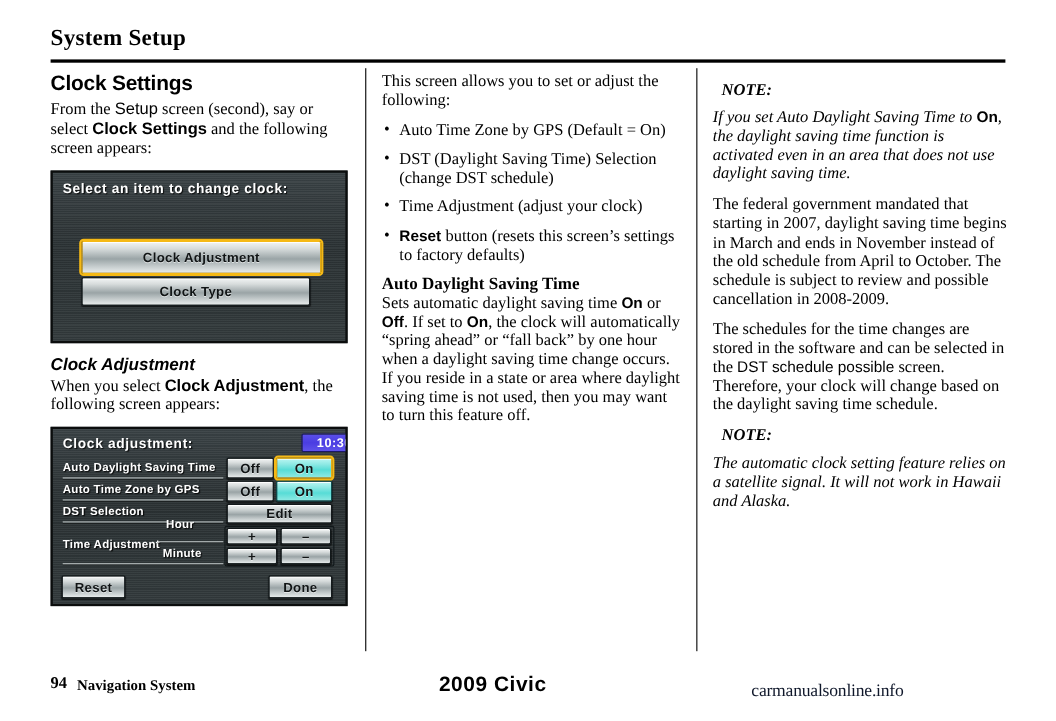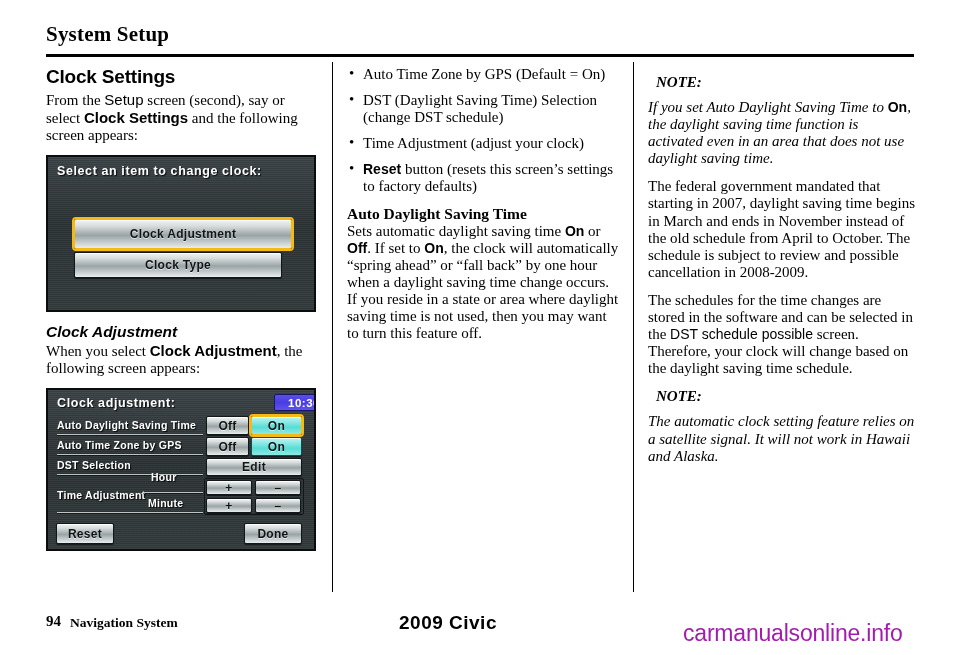--- a/index.html
+++ b/index.html
@@ -256,23 +256,23 @@
     top: 612px;
     font-family: "Liberation Sans", sans-serif;
     font-weight: bold;
     font-size: 19px;
     letter-spacing: 0.5px;
   }
   .watermark {
     position: absolute;
     left: 683px;
     top: 620px;
-    font-family: Liberation Sans, sans-serif;
-    font-size: 23px;
-    color: #a21caf;
+    font-family: Liberation Serif, serif;
+    font-size: 16px;
+    color: #0f172a;
     letter-spacing: -0.2px;
   }
 </style>
 </head>
 <body>
 
 <div class="page-title">System Setup</div>
 <div class="header-rule"></div>
 
 <div class="divider divider-1"></div>
@@ -354,20 +354,21 @@
     </div>
     <div class="mbtn" style="left:196px; top:133px; width:58px; height:21px;">
       <span>Done</span>
     </div>
   </div>
 
 </div>
 
 <div class="col col-mid">
 
+  <p class="body">This screen allows you to set or adjust the following:</p>
 
   <ul class="bullets">
     <li>Auto Time Zone by GPS (Default = On)</li>
     <li>DST (Daylight Saving Time) Selection (change DST schedule)</li>
     <li>Time Adjustment (adjust your clock)</li>
     <li><span class="sansb">Reset</span><span> button (resets this screen’s settings to factory defaults)</span></li>
   </ul>
 
   <div class="h3-serif" style="margin-top:3px;">Auto Daylight Saving Time</div>
 

